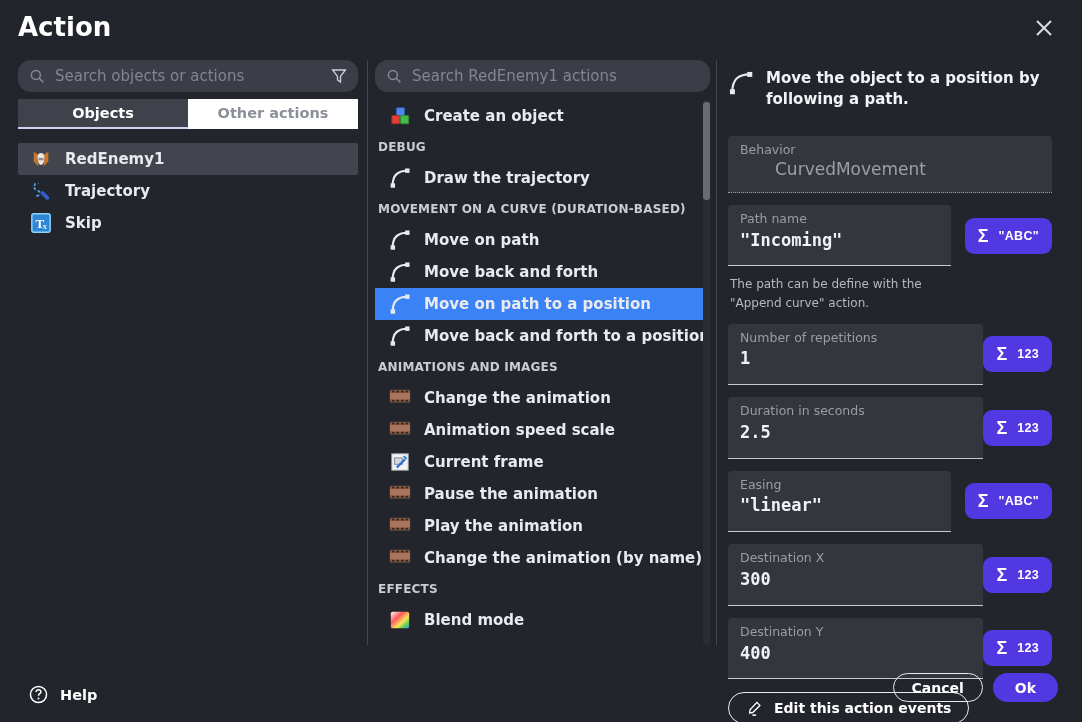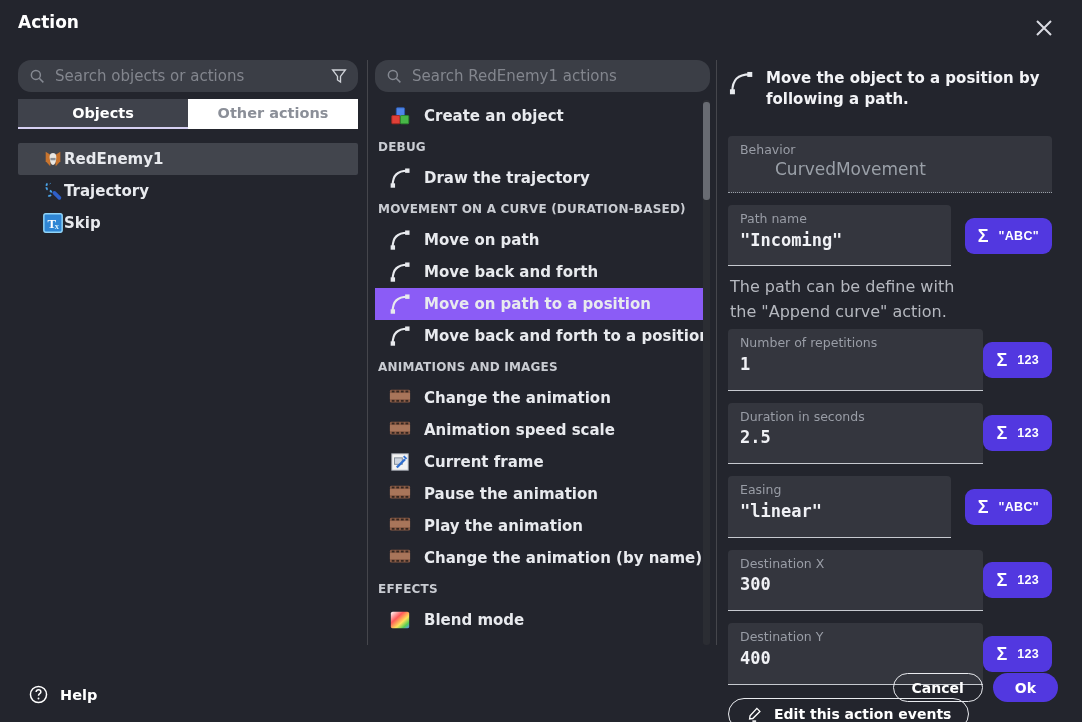--- a/index.html
+++ b/index.html
@@ -7,21 +7,21 @@
   body {
     background:#23252d;
     font-family:"DejaVu Sans","Liberation Sans",sans-serif;
     color:#eceef2;
     overflow:hidden;
     position:relative;
   }
   svg { display:block; }
 
   
-  .dlg-title { position:absolute; left:18px; top:12px; font-size:17px; font-weight:700; color:#fff; }
+  .dlg-title { position:absolute; left:18px; top:12px; font-size:26px; font-weight:700; color:#fff; }
   .close-btn { position:absolute; right:26px; top:16px; width:24px; height:24px; cursor:pointer; }
 
   
   .panel { position:absolute; top:60px; height:585px; }
   .panel-left { left:18px; width:340px; }
   .panel-mid  { left:375px; width:335px; }
   .panel-right{ left:728px; width:324px; }
   .vdivider { position:absolute; top:60px; width:1px; height:585px; background:#45464c; }
   .vd1 { left:367px; } .vd2 { left:716px; }
 
@@ -39,29 +39,29 @@
 
   
   .tabs { display:flex; margin-top:7px; height:30px; position:relative; }
   .tab { flex:1; display:flex; align-items:center; justify-content:center;
          font-size:14.5px; font-weight:700; cursor:pointer; }
   .tab.selected { background:#3f424b; color:#fff; border-bottom:2px solid #d6d0f2; }
   .tab.unselected { background:#ffffff; color:#8b8f98; border-bottom:2px solid transparent; }
 
   
   .obj-list { margin-top:14px; display:flex; flex-direction:column; }
-  .obj-row { height:32px; display:flex; align-items:center; padding-left:24px; cursor:pointer; border-radius:2px; }
+  .obj-row { height:32px; display:flex; align-items:center; gap:13px; padding-left:12px; cursor:pointer; border-radius:2px; }
   .obj-row.selected { background:#42454d; }
   .obj-row .label { font-size:15px; font-weight:700; color:#e8eaee; }
   .icon22 { width:22px; height:22px; flex:none; }
 
   
   .mid-list { position:relative; margin-top:8px; height:545px; }
   .act-row { height:32px; display:flex; align-items:center; gap:13px; padding-left:14px; cursor:pointer;text-align:right; }
-  .act-row.selected { background:#8b5cf6; }
+  .act-row.selected { background:#3b82f6; }
   .act-row .label { font-size:15px; font-weight:700; color:#e8eaee; }
   .sec-row { height:30px; display:flex; align-items:center; padding-left:3px;
              font-size:12px; font-weight:700; color:#c9ccd2; letter-spacing:.2px; }
   .scroll-track { position:absolute; right:0; top:0; width:7px; height:545px; background:#2b2d33; border-radius:3px; }
   .scroll-thumb { position:absolute; right:0; top:2px; width:7px; height:98px; background:#686b72; border-radius:3px; cursor:grab; }
 
   
   .desc { display:flex; gap:12px; margin-top:8px; }
   .desc .icon26 { width:26px; height:26px; flex:none; margin-top:2px; }
   .desc-text { font-size:15px; font-weight:700; color:#f2f3f6; line-height:1.4; width:288px; }
@@ -73,21 +73,21 @@
     border-bottom:1px solid #c6c9cf; cursor:text;
   }
   .field.w-full { width:324px; }
   .field.w-str  { width:223px; }
   .field.w-num  { width:264px; }
   .field.disabled { border-bottom:1px dotted #9aa0a8; cursor:default; }
   .field .flabel { font-size:12.5px; color:#999da6; line-height:1.35; }
   .field .fvalue { font:700 17px "DejaVu Sans Mono","Liberation Mono",monospace; color:#f0f1f5; line-height:1.45; white-space:pre; }
   .field.disabled .fvalue { font:400 17px "DejaVu Sans","Liberation Sans",sans-serif; color:#9aa0a8;margin-left:35px; }
 
-  .helper { width:238px; font-size:16px; line-height:1.55; color:#b5b8bf; margin:-3px 0 4px 2px; }
+  .helper { width:238px; font-size:12px; line-height:1.55; color:#b5b8bf; margin:-3px 0 11px 2px; }
 
   .sigma-btn {
     height:36px; border:none; border-radius:9px; background:#5238e0; color:#fff;
     display:flex; align-items:center; gap:10px; padding:0 13px; cursor:pointer; flex:none;
   }
   .sigma-btn .sig { font-size:18px; font-weight:700; line-height:1; }
   .sigma-btn .suffix { font-size:12.5px; font-weight:700; letter-spacing:.3px; }
 
   .edit-events-btn {
     margin-top:1px; height:32px; border-radius:16px; border:1px solid #e8eaee;

